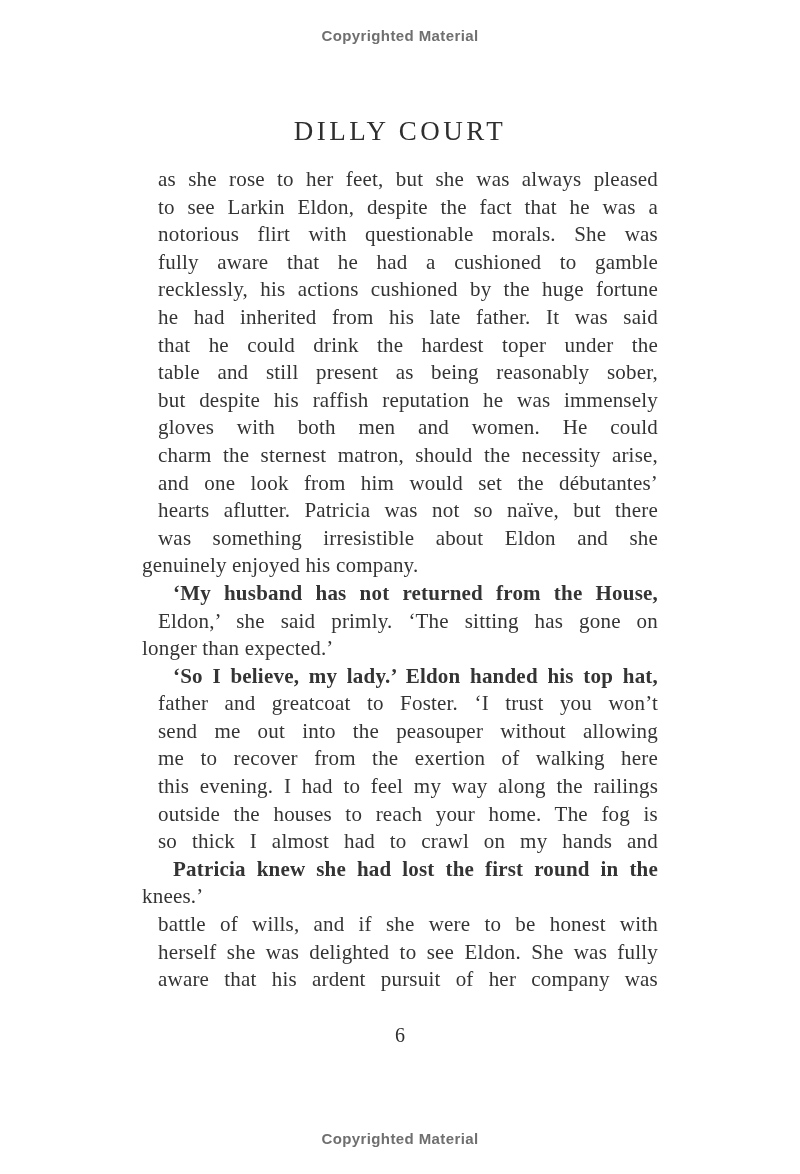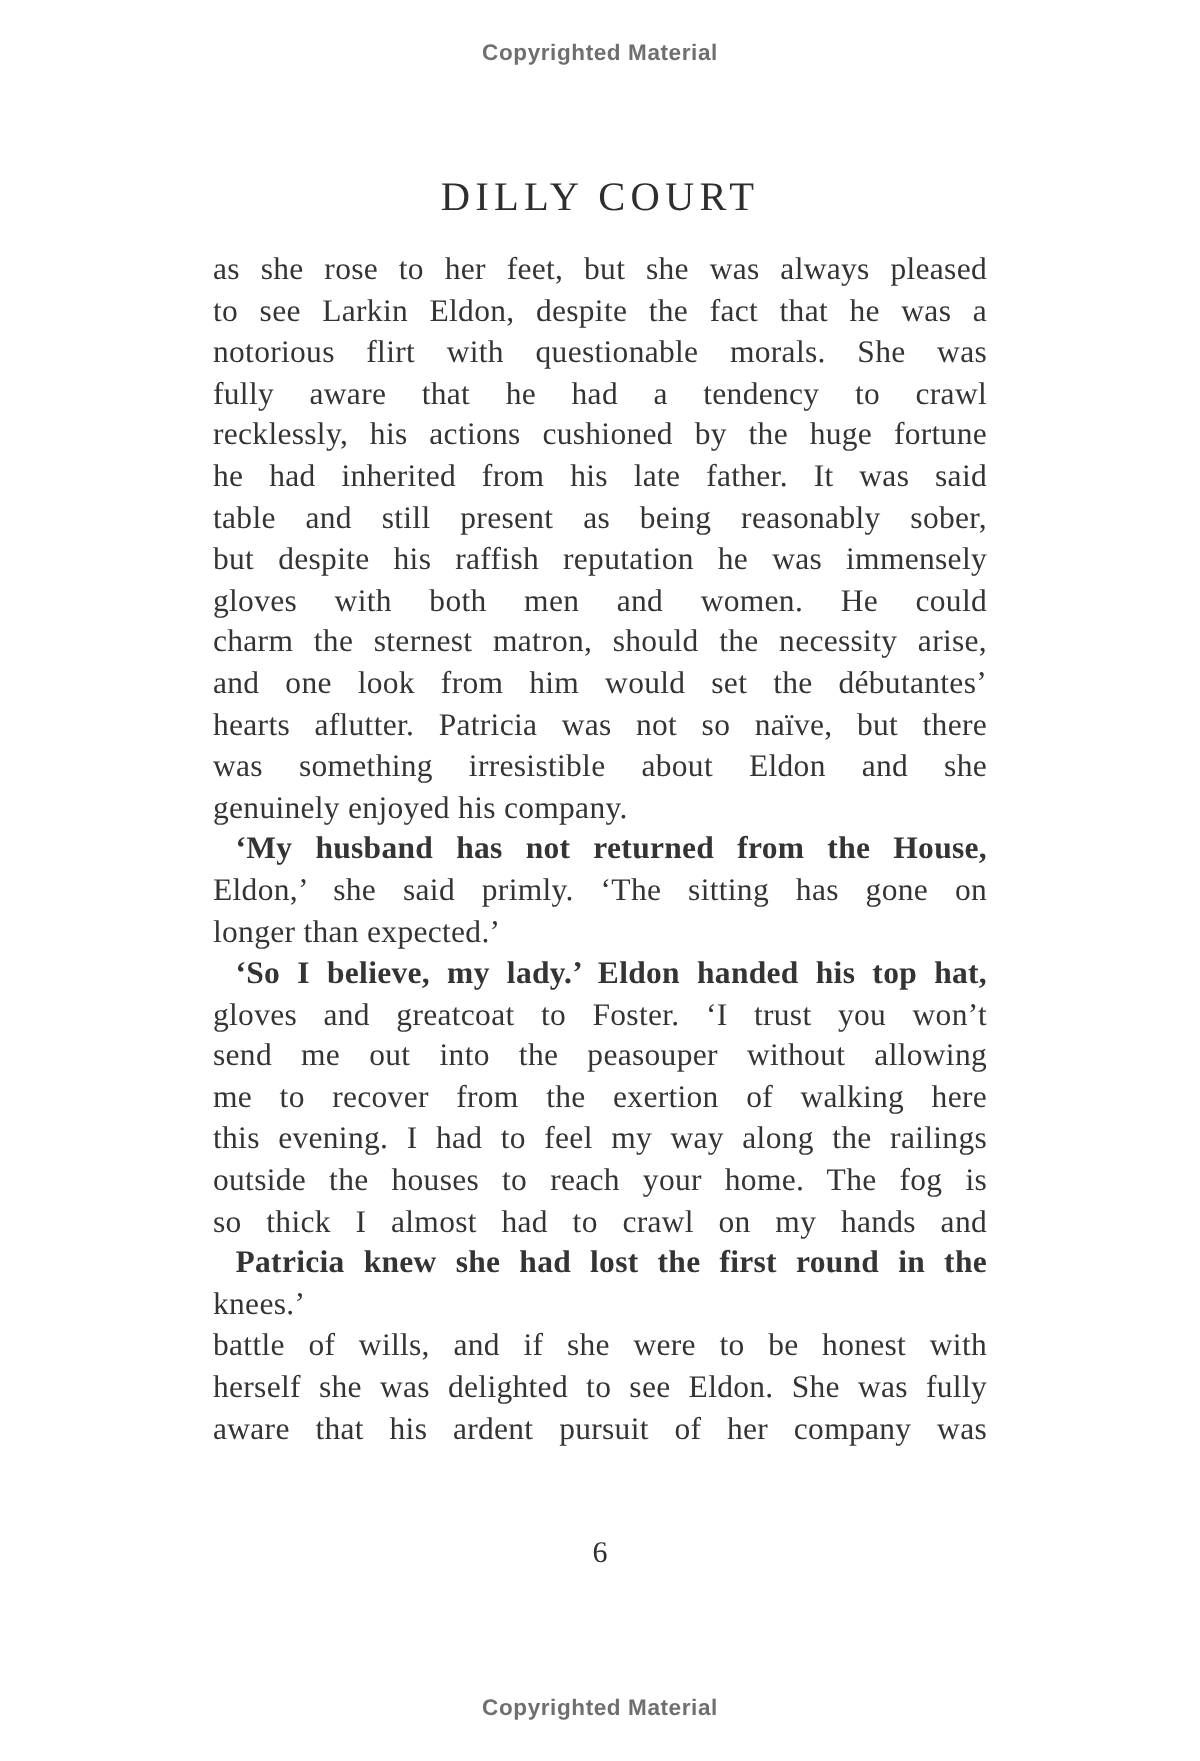--- a/index.html
+++ b/index.html
@@ -50,20 +50,21 @@
   }
   .body-text .line {
     height: 27.6px;
     text-align: left;
     white-space: normal;
     overflow: hidden;
   }
   .body-text .line.justified {
     text-align: justify;
     text-align-last: justify;
+    margin-left: 16px;
   }
   .body-text .line.indent {
     text-indent: 15px;
     font-weight: bold;
   }
   .page-number {
     position: absolute;
     top: 1024px;
     left: 0;
     width: 800px;
@@ -78,36 +79,37 @@
 <div class="page">
 
   <div class="copyright-notice top">Copyrighted Material</div>
 
   <div class="book-header">DILLY COURT</div>
 
   <div class="body-text">
       <div class="line justified">as she rose to her feet, but she was always pleased</div>
       <div class="line justified">to see Larkin Eldon, despite the fact that he was a</div>
       <div class="line justified">notorious flirt with questionable morals. She was</div>
-      <div class="line justified">fully aware that he had a tendency to crawl</div>
+      <div class="line justified">fully aware that he had a cushioned to gamble</div>
       <div class="line justified">recklessly, his actions cushioned by the huge fortune</div>
       <div class="line justified">he had inherited from his late father. It was said</div>
+      <div class="line justified">that he could drink the hardest toper under the</div>
       <div class="line justified">table and still present as being reasonably sober,</div>
       <div class="line justified">but despite his raffish reputation he was immensely</div>
       <div class="line justified">gloves with both men and women. He could</div>
       <div class="line justified">charm the sternest matron, should the necessity arise,</div>
       <div class="line justified">and one look from him would set the débutantes’</div>
       <div class="line justified">hearts aflutter. Patricia was not so naïve, but there</div>
       <div class="line justified">was something irresistible about Eldon and she</div>
       <div class="line">genuinely enjoyed his company.</div>
       <div class="line justified indent">‘My husband has not returned from the House,</div>
       <div class="line justified">Eldon,’ she said primly. ‘The sitting has gone on</div>
       <div class="line">longer than expected.’</div>
       <div class="line justified indent">‘So I believe, my lady.’ Eldon handed his top hat,</div>
-      <div class="line justified">gloves and greatcoat to Foster. ‘I trust you won’t</div>
+      <div class="line justified">father and greatcoat to Foster. ‘I trust you won’t</div>
       <div class="line justified">send me out into the peasouper without allowing</div>
       <div class="line justified">me to recover from the exertion of walking here</div>
       <div class="line justified">this evening. I had to feel my way along the railings</div>
       <div class="line justified">outside the houses to reach your home. The fog is</div>
       <div class="line justified">so thick I almost had to crawl on my hands and</div>
       <div class="line justified indent">Patricia knew she had lost the first round in the</div>
       <div class="line">knees.’</div>
       <div class="line justified">battle of wills, and if she were to be honest with</div>
       <div class="line justified">herself she was delighted to see Eldon. She was fully</div>
       <div class="line justified">aware that his ardent pursuit of her company was</div>

